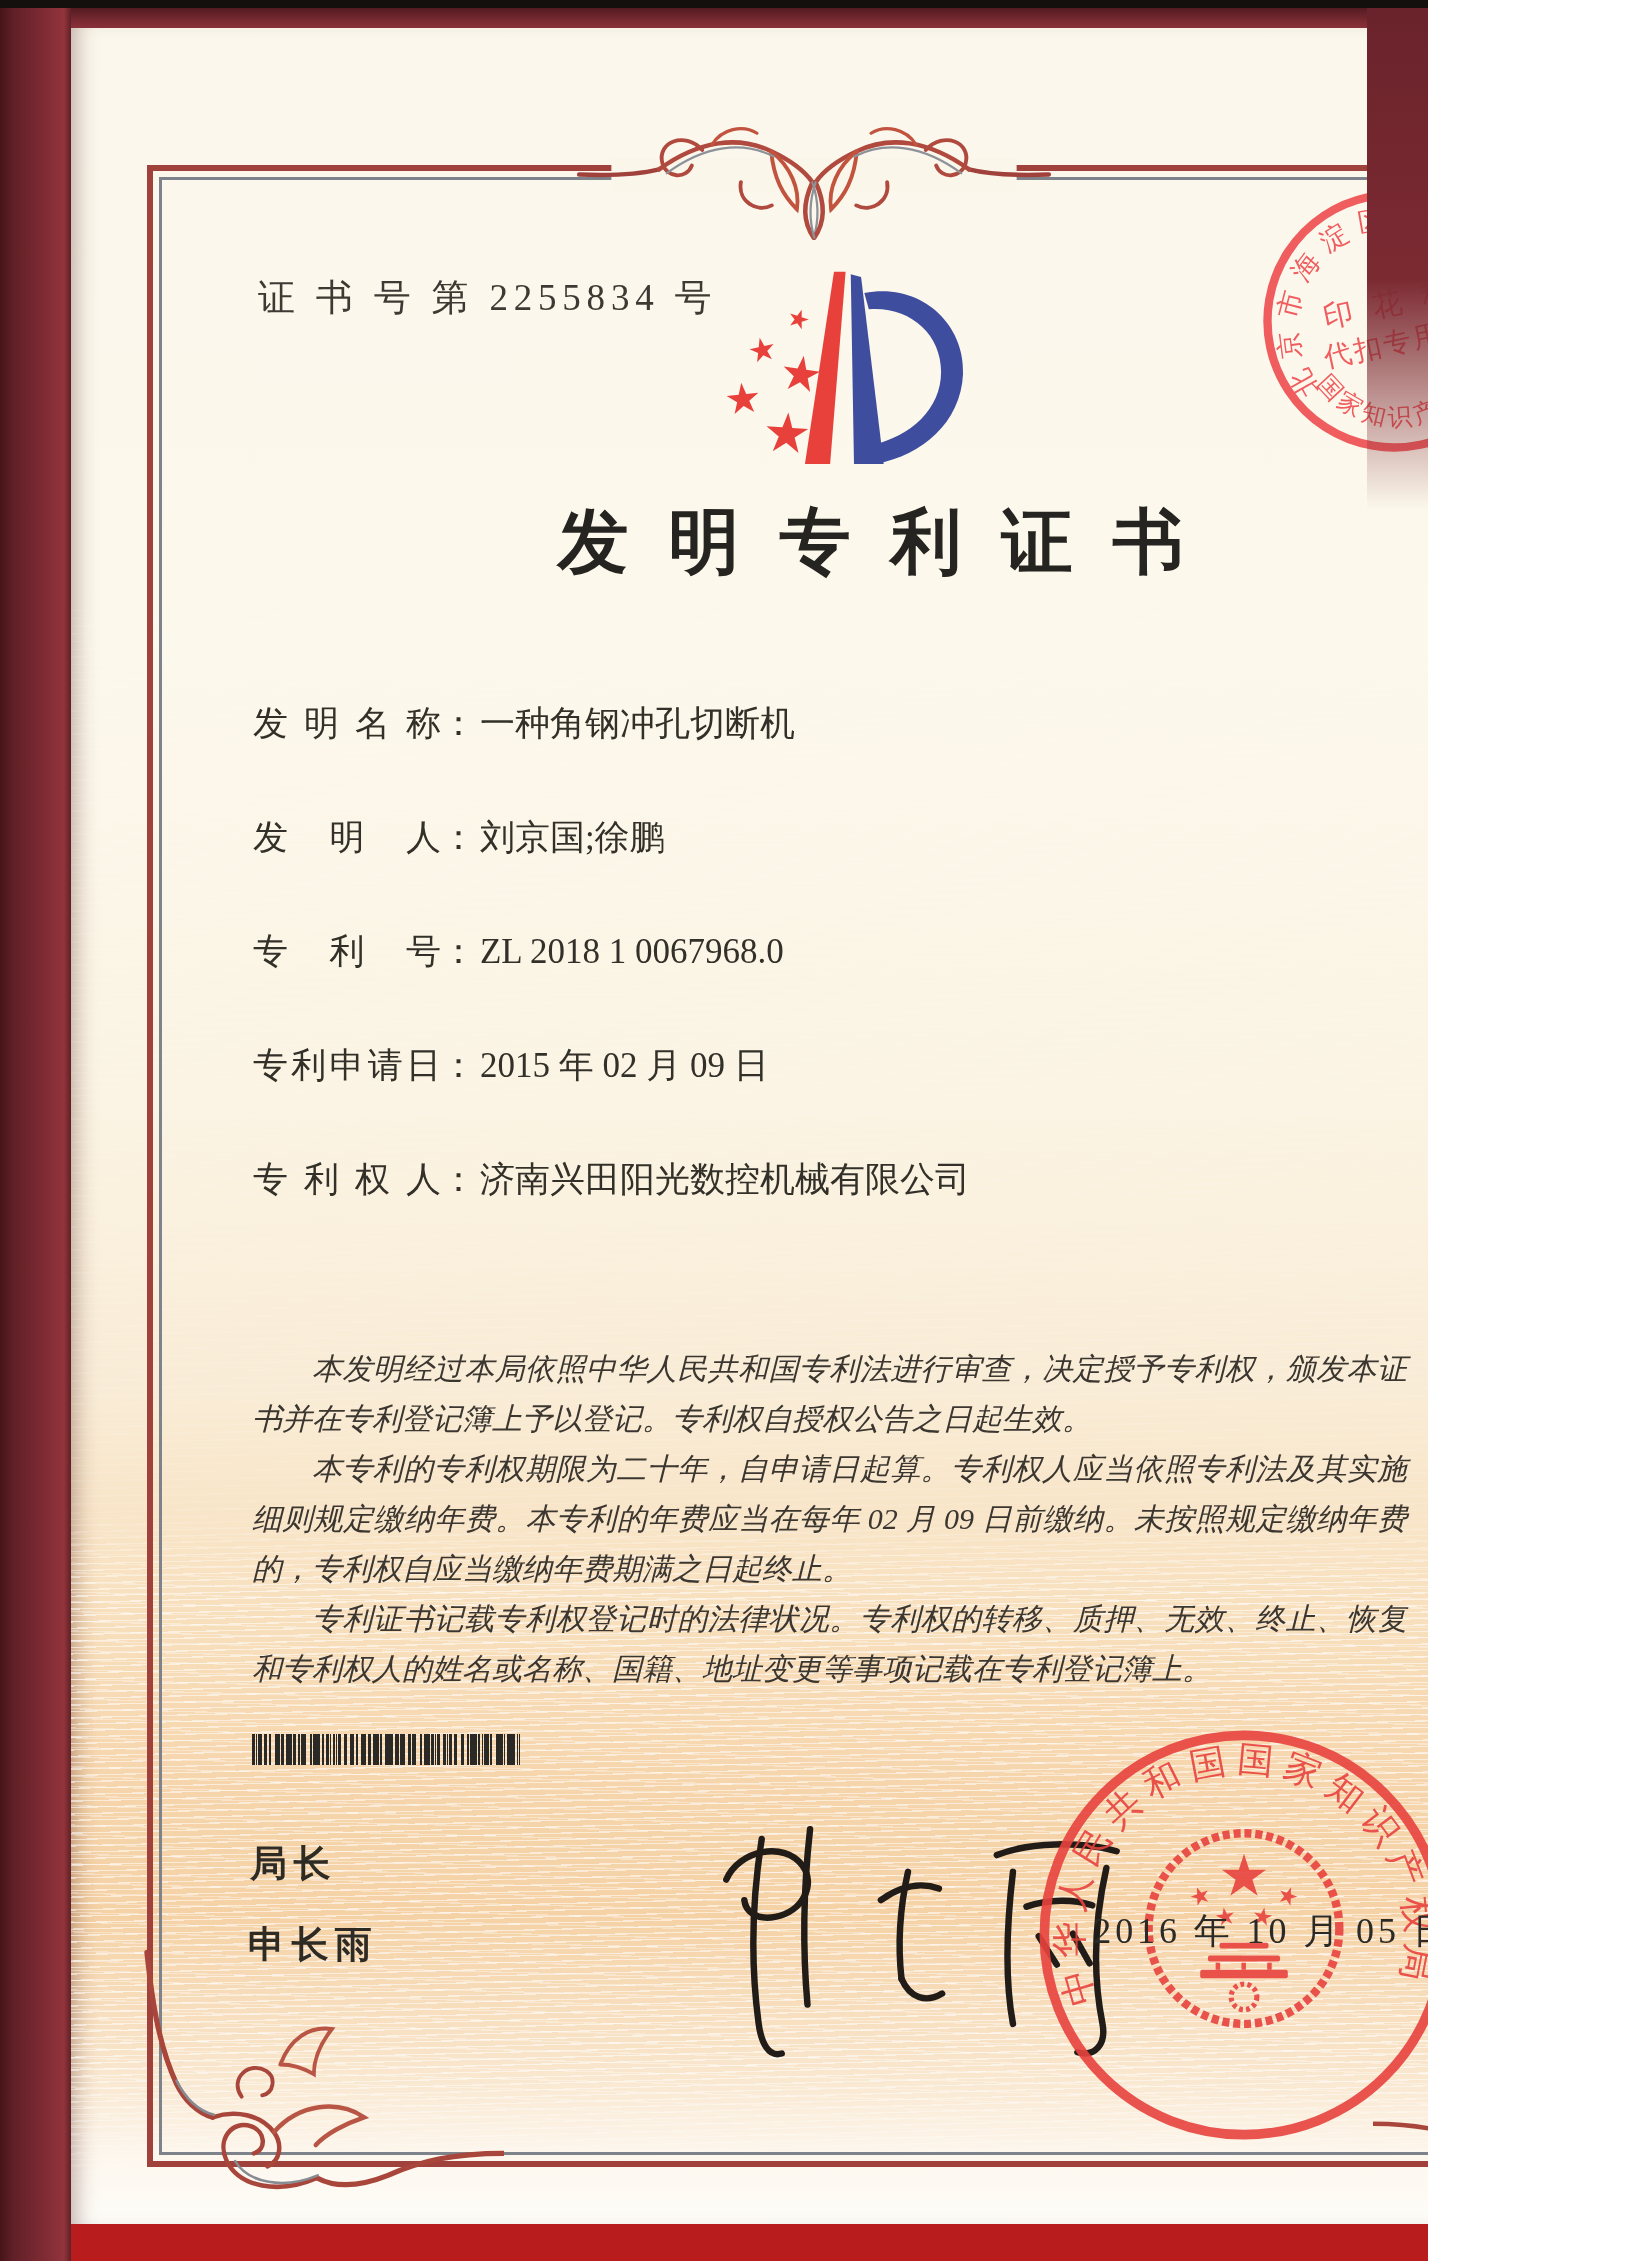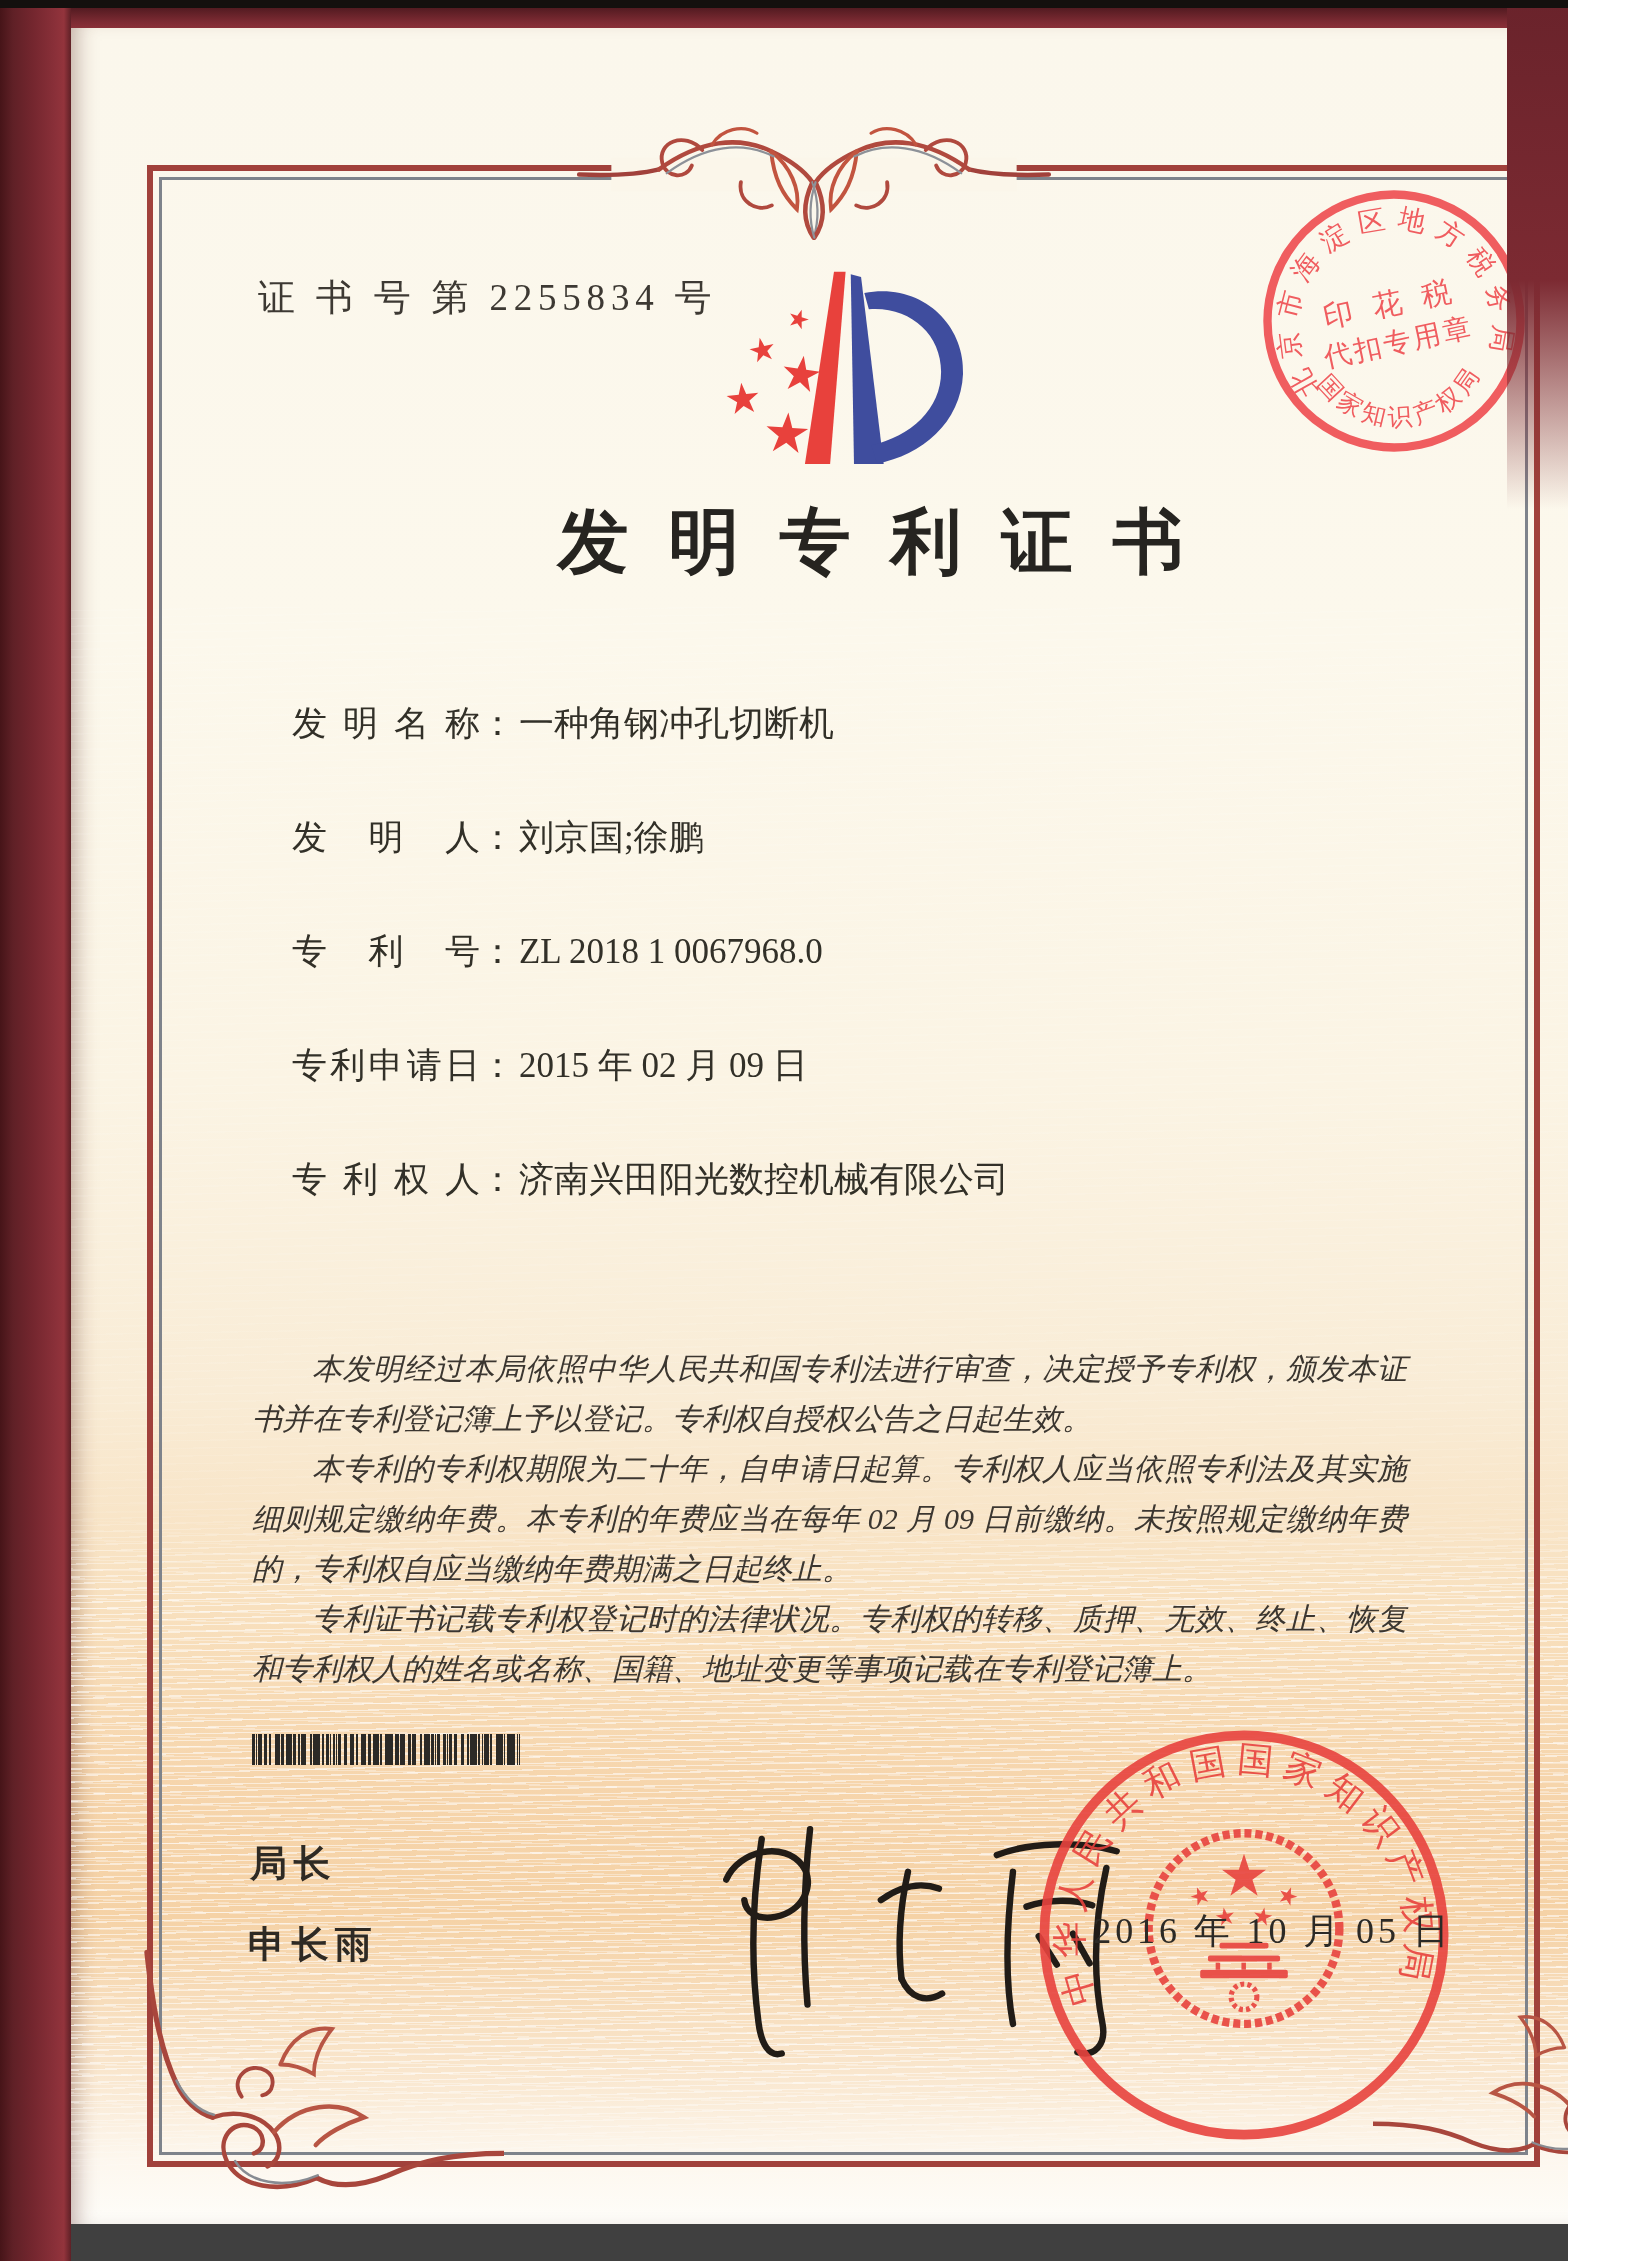--- a/index.html
+++ b/index.html
@@ -1,16 +1,16 @@
 <!DOCTYPE html>
 <html style="font-size:10.3px"><head>
 <meta charset="utf-8">
 <style>
   html,body{margin:0;padding:0;}
-  .canvas{position:relative;width:1568px;height:2261px;background:#404040;overflow:hidden;
+  .canvas{position:relative;width:1428px;height:2261px;background:#b91c1c;overflow:hidden;
           font-family:"Liberation Serif","DejaVu Serif",serif;color:#35312c;}
 
   
   .cover-top-black{position:absolute;left:0;top:0;width:100%;height:8.4px;background:#14100e;z-index:6;}
   .cover-top{position:absolute;left:0;top:8.4px;width:100%;height:19.3px;
              background:linear-gradient(180deg,#531b21,#7d2b33 70%,#8a3038);z-index:5;}
   .cover-left{position:absolute;left:0;top:0;width:71px;height:100%;z-index:5;
              background:linear-gradient(90deg,#461418,#5f2026 18%,#73262e 45%,#8a3039 78%,#93343c 90%,#5e2026 100%);}
   .cover-right{position:absolute;right:0;top:0;width:61px;height:509px;z-index:5;
              background:linear-gradient(180deg,#6a232b 0%,#7c2a32 55%,rgba(124,42,50,0) 100%);}
@@ -38,21 +38,21 @@
 
   
   .abs{position:absolute;z-index:4;}
   .cert-number{left:187px;top:246px;font-size:37px;letter-spacing:5.8px;color:#3d3933;}
   .logo{left:632px;top:237px;width:271px;height:213px;}
   .stamp1{left:1181px;top:152px;width:284px;height:284px;opacity:.92;}
   .title{left:0;width:1559px;top:468px;text-align:center;font-size:71px;font-weight:bold;
          letter-spacing:40px;padding-left:40px;color:#262420;}
   .fields{left:182px;top:673px;width:1264px;}
   .field-row{height:114px;font-size:35px;color:#323028;white-space:nowrap;}
-  .field-label{display:inline-block;width:188px;text-align:justify;text-align-last:justify;vertical-align:bottom;margin-left:39px;}
+  .field-label{display:inline-block;width:188px;text-align:justify;text-align-last:justify;vertical-align:bottom;}
   .field-colon{display:inline-block;}
   .field-value{display:inline-block;margin-left:3.9px;}
   .bodytext{left:181px;top:1317px;width:1155px;font-size:30px;line-height:50px;text-align:justify;color:#3b3630;}
   .bodytext p{margin:0;text-indent:2em;font-style:italic;}
   .barcode{left:181px;top:1707px;width:268px;height:31px;
         background-image:
           repeating-linear-gradient(90deg,#2b2926 0 1.9px,rgba(0,0,0,0) 1.9px 5.8px),
           repeating-linear-gradient(90deg,#2b2926 0 1.3px,rgba(0,0,0,0) 1.3px 8.4px),
           repeating-linear-gradient(90deg,#2b2926 0 3.2px,rgba(0,0,0,0) 3.2px 12.3px),
           repeating-linear-gradient(90deg,#2b2926 0 0.6px,rgba(0,0,0,0) 0.6px 3.9px);}

